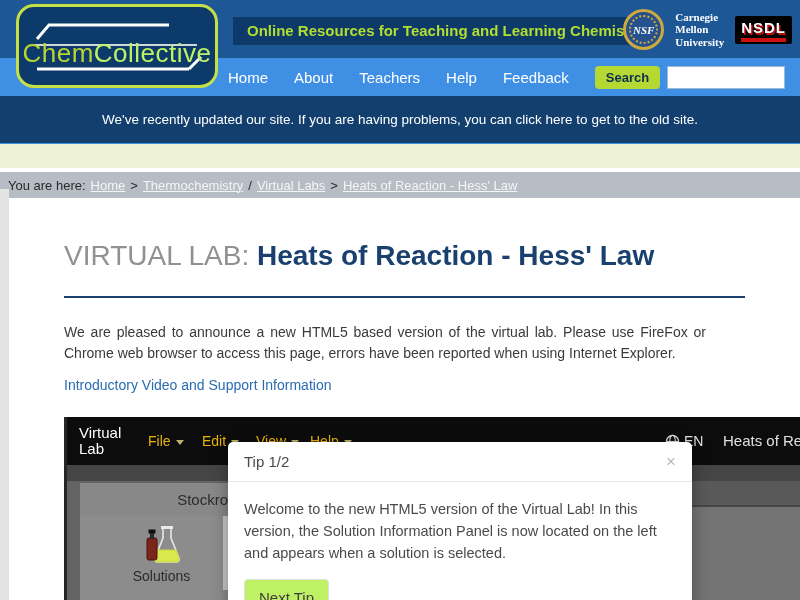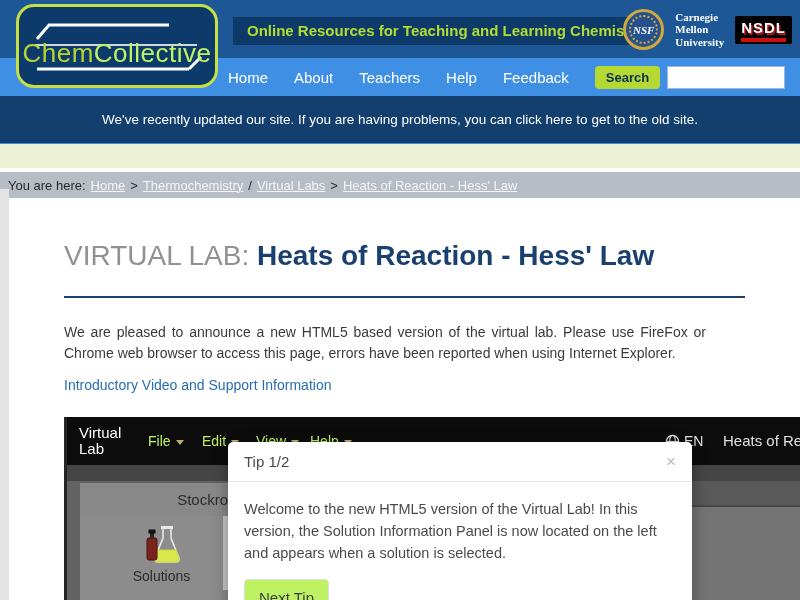--- a/index.html
+++ b/index.html
@@ -49,21 +49,21 @@
   .title-prefix { color:#919191; font-weight:400; }
   .title-main { color:#19406e; font-weight:700; }
   .intro { margin-top:24px; width:642px; font-size:14px; line-height:1.5; color:#3a3a3a; text-align:justify; }
   .support-link { display:inline-block; margin-top:13px; font-size:14px; color:#2a6cb2; cursor:pointer; }
 
   
   .vlab { position:relative; margin-top:23px; width:736px; height:258px; overflow:hidden;
     border-left:3px solid #262626; background:#636363; }
   .vl-menubar { position:relative; height:48px; background:#0c0c0c; }
   .vl-brand { position:absolute; left:12px; top:8px; color:#fdfdfd; font-size:15px; line-height:16px; }
-  .vl-menu { position:absolute; top:0; height:32px; line-height:48px; color:#bef264; font-size:14px; cursor:pointer; white-space:nowrap; }
+  .vl-menu { position:absolute; top:0; height:32px; line-height:48px; color:#eab308; font-size:14px; cursor:pointer; white-space:nowrap; }
   .caret { display:inline-block; width:0; height:0; border-left:4px solid transparent; border-right:4px solid transparent;
     border-top:5px solid #b9b06b; margin-left:5px; vertical-align:middle; }
   .vl-lang { position:absolute; left:598px; top:0; height:48px; line-height:48px; color:#e0e0e0; font-size:14px; display:flex; align-items:center; gap:4px; cursor:pointer; }
   .vl-assignment { position:absolute; left:656px; top:0; height:48px; line-height:48px; color:#e0e0e0; font-size:15px; white-space:nowrap; }
 
   .vl-strip { position:absolute; top:48px; left:0; right:0; height:16px; background:#454545; }
   .vl-bench { position:absolute; top:64px; left:281px; right:0; bottom:0; background:#747474; }
   .vl-bench-band { height:26px; background:#595959; border-bottom:2px solid #464646; }
 
   .stockroom { position:absolute; top:66px; left:13px; width:266px; bottom:0; background:#8c8c8c; }

